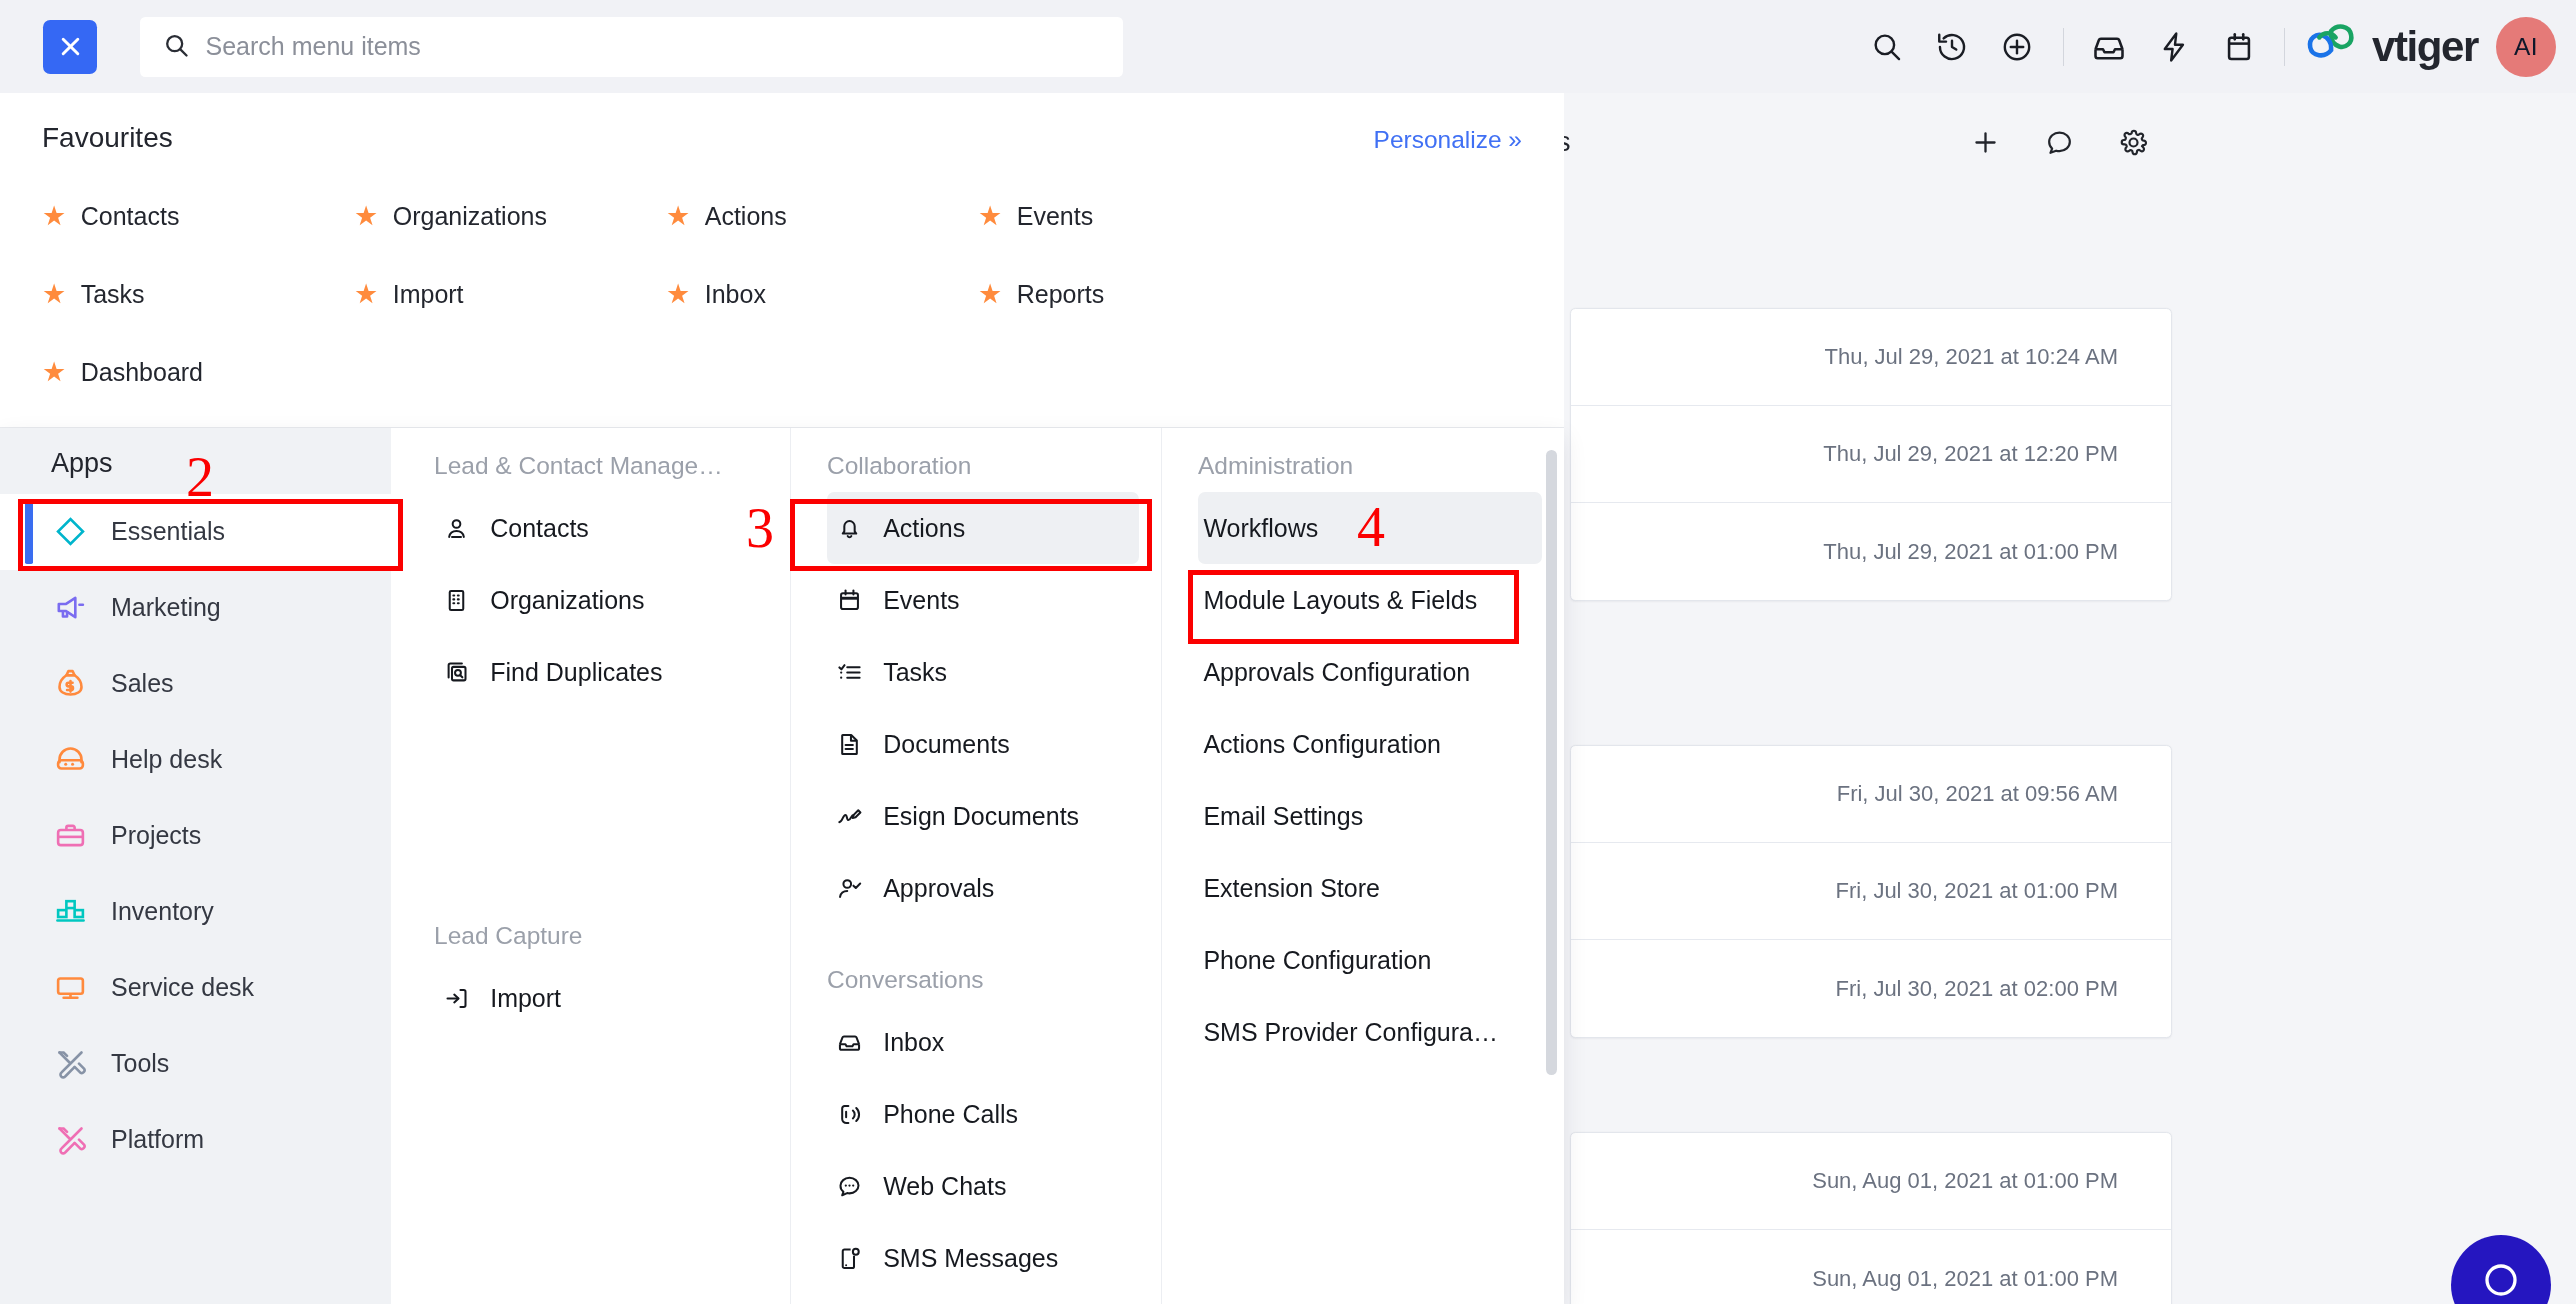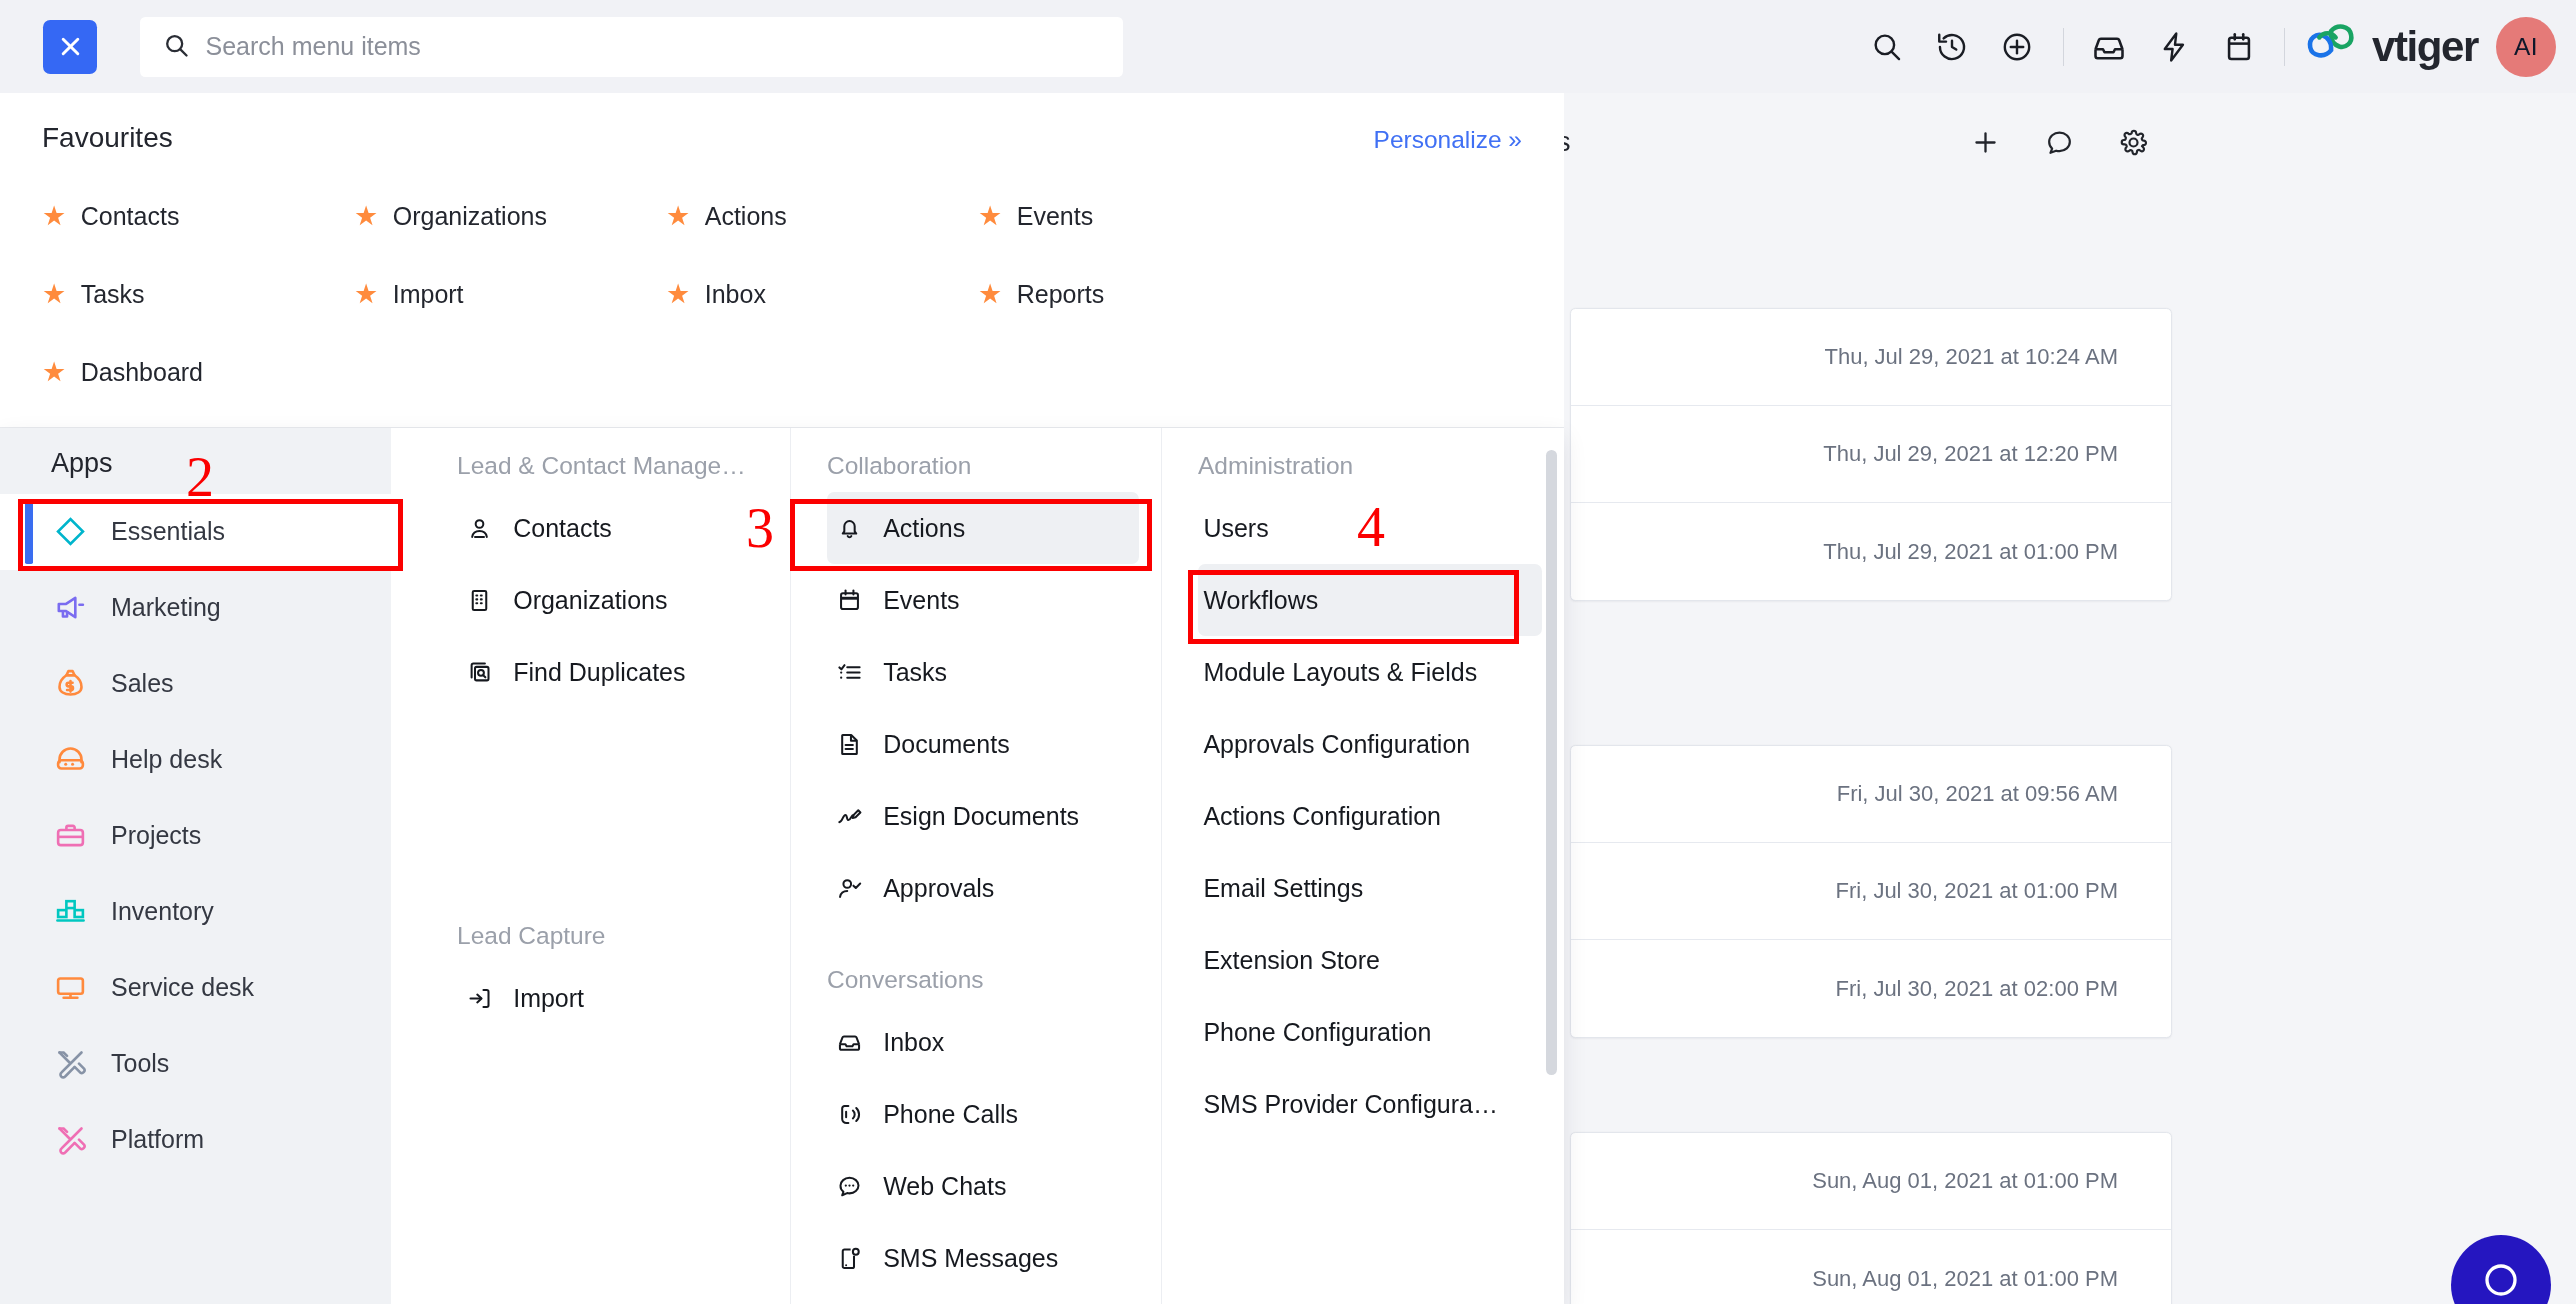--- a/index.html
+++ b/index.html
@@ -130,21 +130,21 @@
   .app-label { font-size: 25px; color: #343842; white-space: nowrap; }
   .app-item.selected { background: #ffffff; }
   .app-item.selected::before {
     content: ""; position: absolute; left: 25px; top: 5.4px;
     width: 8.2px; height: 65px; background: #3a6df0; border-radius: 1.8px;
   }
 
   .menu-col {
     flex: 0 0 auto; padding-top: 23.5px; position: relative;
   }
-  .col-lead { width: 399px; padding-left: 66px; }
+  .col-lead { width: 399px; padding-left: 43px; }
   .col-collab { width: 371px; padding-left: 36px; border-left: 0.9px solid #eceef2; }
   .col-admin { width: 403px; padding-left: 36px; border-left: 0.9px solid #eceef2; }
 
   .grp-title {
     font-size: 24.5px; color: #9ba0aa; margin-bottom: 12.7px; white-space: nowrap;
   }
   .menu-item {
     display: flex; align-items: center; gap: 18px; height: 72px;
     border-radius: 7.2px; cursor: pointer; padding-left: 7.2px;
     margin-right: 22px;
@@ -648,23 +648,20 @@
               <circle cx="9" cy="18" r=".9" fill="#16191f" stroke="none"></circle>
             </svg>
           </span>
           <span class="menu-label">SMS Messages</span>
         </div>
       </div>
 
       <div class="menu-col col-admin">
         <div class="grp-title">Administration</div>
 
-        <div class="menu-item">
-          <span class="menu-label">Users</span>
-        </div>
         <div class="menu-item active">
           <span class="menu-label">Workflows</span>
         </div>
         <div class="menu-item">
           <span class="menu-label">Module Layouts &amp; Fields</span>
         </div>
         <div class="menu-item">
           <span class="menu-label">Approvals Configuration</span>
         </div>
         <div class="menu-item">

